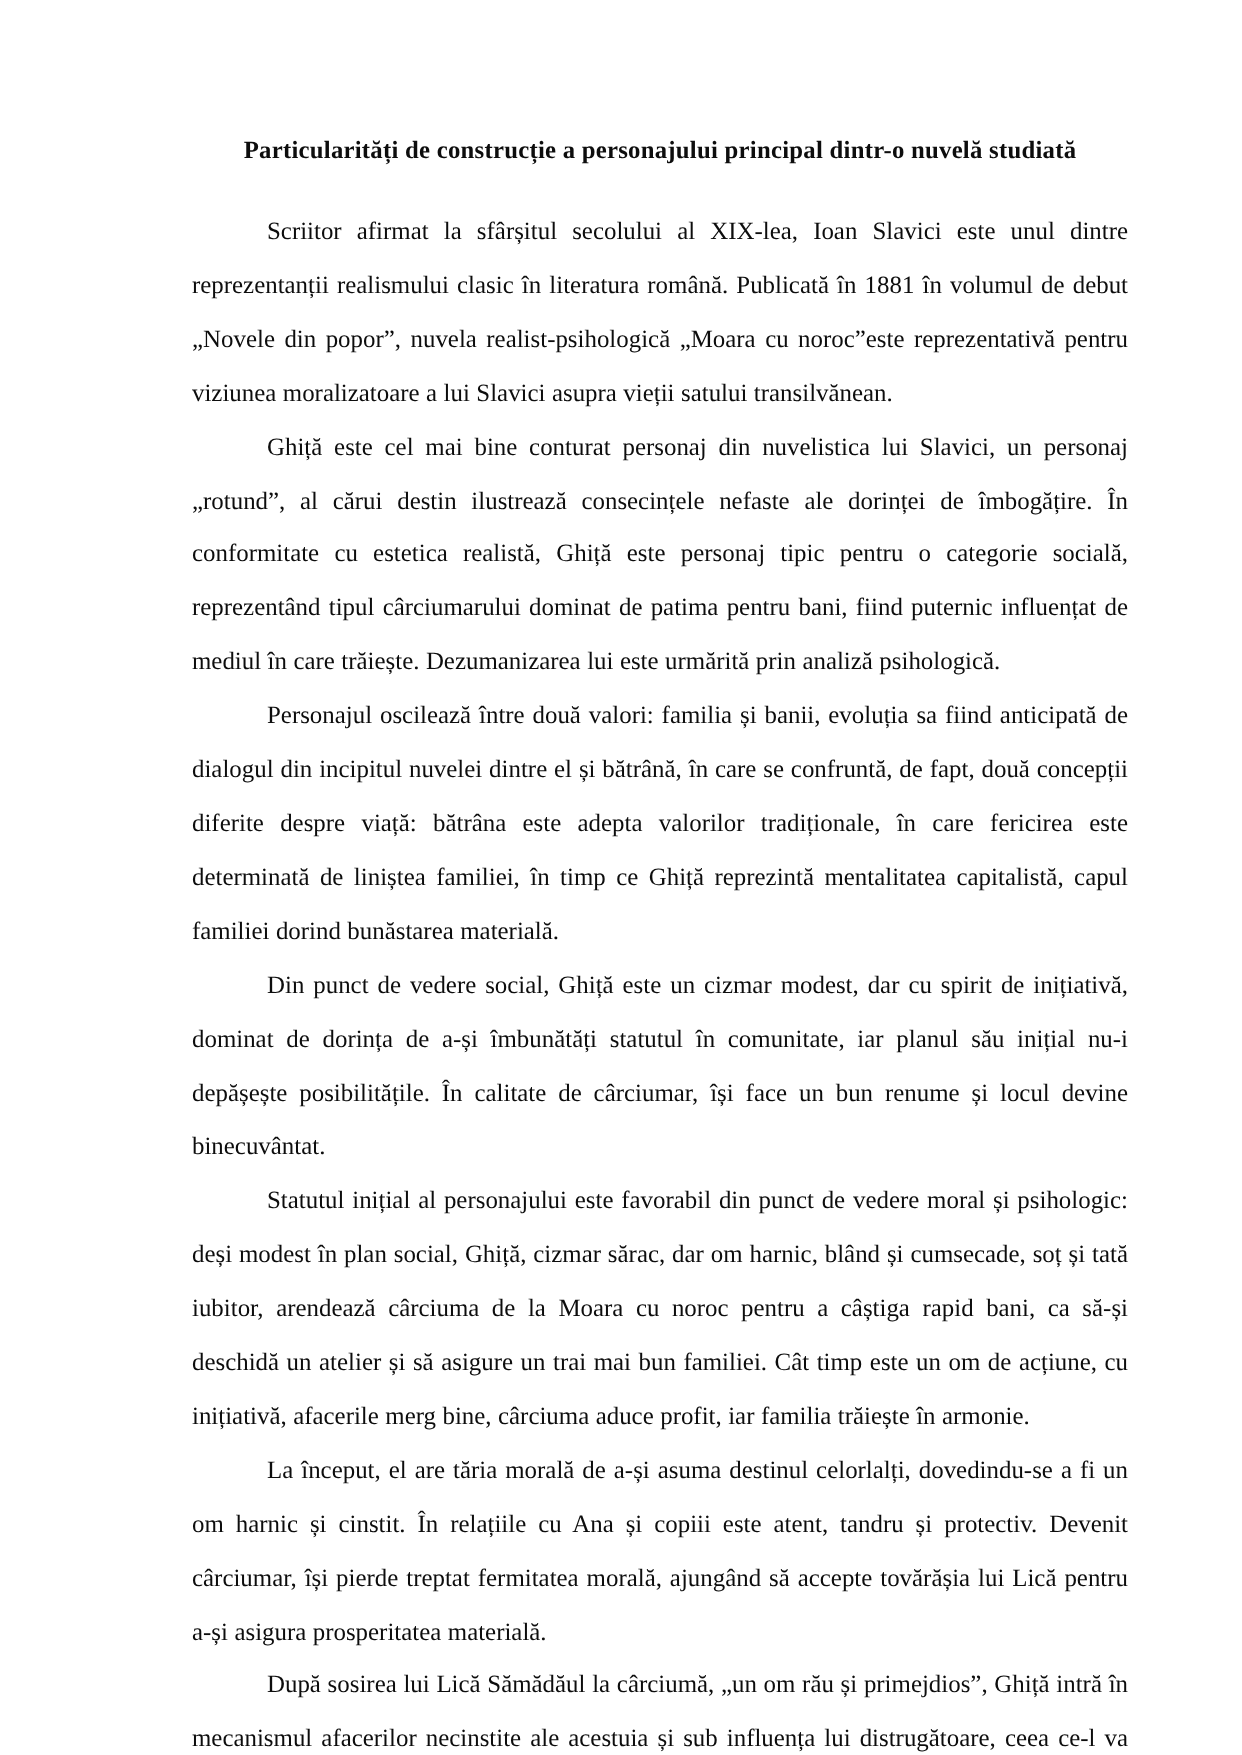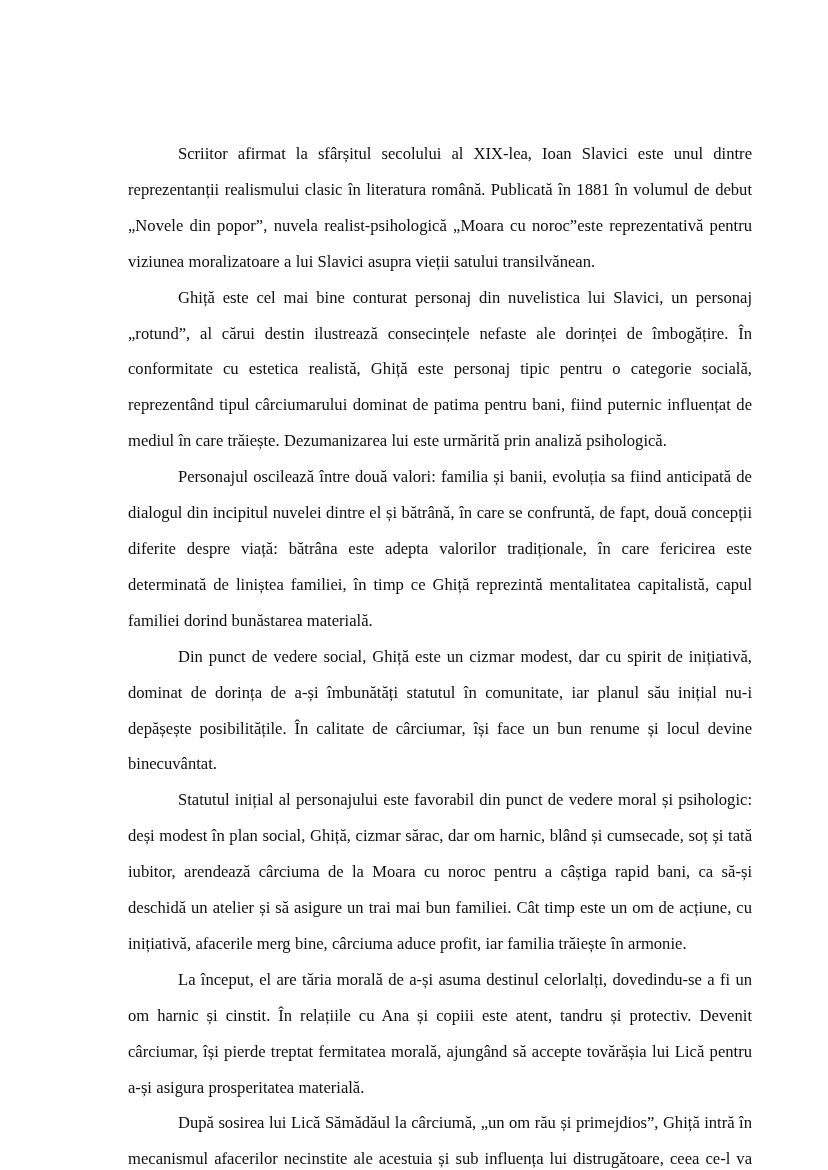--- a/index.html
+++ b/index.html
@@ -51,20 +51,21 @@
   }
   .para:last-child {
     
   }
 </style>
 </head>
 <body>
 
 <div class="page">
 
+  <h1 class="doc-title">Particularități de construcție a personajului principal dintr-o nuvelă studiată</h1>
 
   <div class="body-block">
     <p class="para">Scriitor afirmat la sfârșitul secolului al XIX-lea, Ioan Slavici este unul dintre reprezentanții realismului clasic în literatura română. Publicată în 1881 în volumul de debut „Novele din popor”, nuvela realist-psihologică „Moara cu noroc”este reprezentativă pentru viziunea moralizatoare a lui Slavici asupra vieții satului transilvănean.</p>
     <p class="para">Ghiță este cel mai bine conturat personaj din nuvelistica lui Slavici, un personaj „rotund”, al cărui destin ilustrează consecințele nefaste ale dorinței de îmbogățire. În conformitate cu estetica realistă, Ghiță este personaj tipic pentru o categorie socială, reprezentând tipul cârciumarului dominat de patima pentru bani, fiind puternic influențat de mediul în care trăiește. Dezumanizarea lui este urmărită prin analiză psihologică.</p>
     <p class="para">Personajul oscilează între două valori: familia și banii, evoluția sa fiind anticipată de dialogul din incipitul nuvelei dintre el și bătrână, în care se confruntă, de fapt, două concepții diferite despre viață: bătrâna este adepta valorilor tradiționale, în care fericirea este determinată de liniștea familiei, în timp ce Ghiță reprezintă mentalitatea capitalistă, capul familiei dorind bunăstarea materială.</p>
     <p class="para">Din punct de vedere social, Ghiță este un cizmar modest, dar cu spirit de inițiativă, dominat de dorința de a-și îmbunătăți statutul în comunitate, iar planul său inițial nu-i depășește posibilitățile. În calitate de cârciumar, își face un bun renume și locul devine binecuvântat.</p>
     <p class="para">Statutul inițial al personajului este favorabil din punct de vedere moral și psihologic: deși modest în plan social, Ghiță, cizmar sărac, dar om harnic, blând și cumsecade, soț și tată iubitor, arendează cârciuma de la Moara cu noroc pentru a câștiga rapid bani, ca să-și deschidă un atelier și să asigure un trai mai bun familiei. Cât timp este un om de acțiune, cu inițiativă, afacerile merg bine, cârciuma aduce profit, iar familia trăiește în armonie.</p>
     <p class="para">La început, el are tăria morală de a-și asuma destinul celorlalți, dovedindu-se a fi un om harnic și cinstit. În relațiile cu Ana și copiii este atent, tandru și protectiv. Devenit cârciumar, își pierde treptat fermitatea morală, ajungând să accepte tovărășia lui Lică pentru a-și asigura prosperitatea materială.</p>
     <p class="para">După sosirea lui Lică Sămădăul la cârciumă, „un om rău și primejdios”, Ghiță intră în mecanismul afacerilor necinstite ale acestuia și sub influența lui distrugătoare, ceea ce-l va determina să se înstrăineze de familie și să se dezumanizeze treptat.</p>
 

